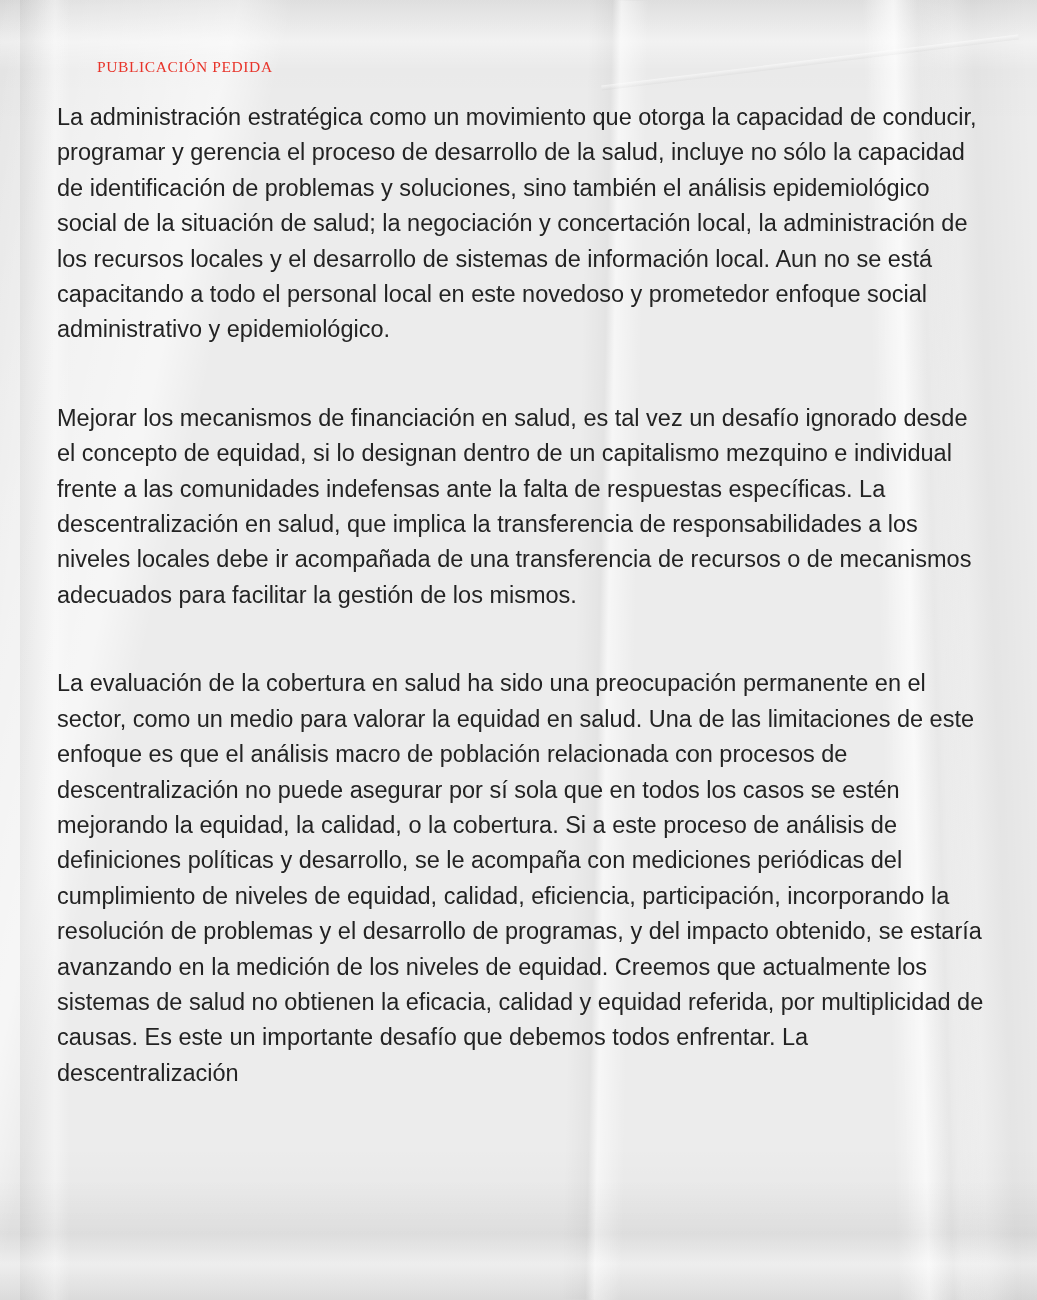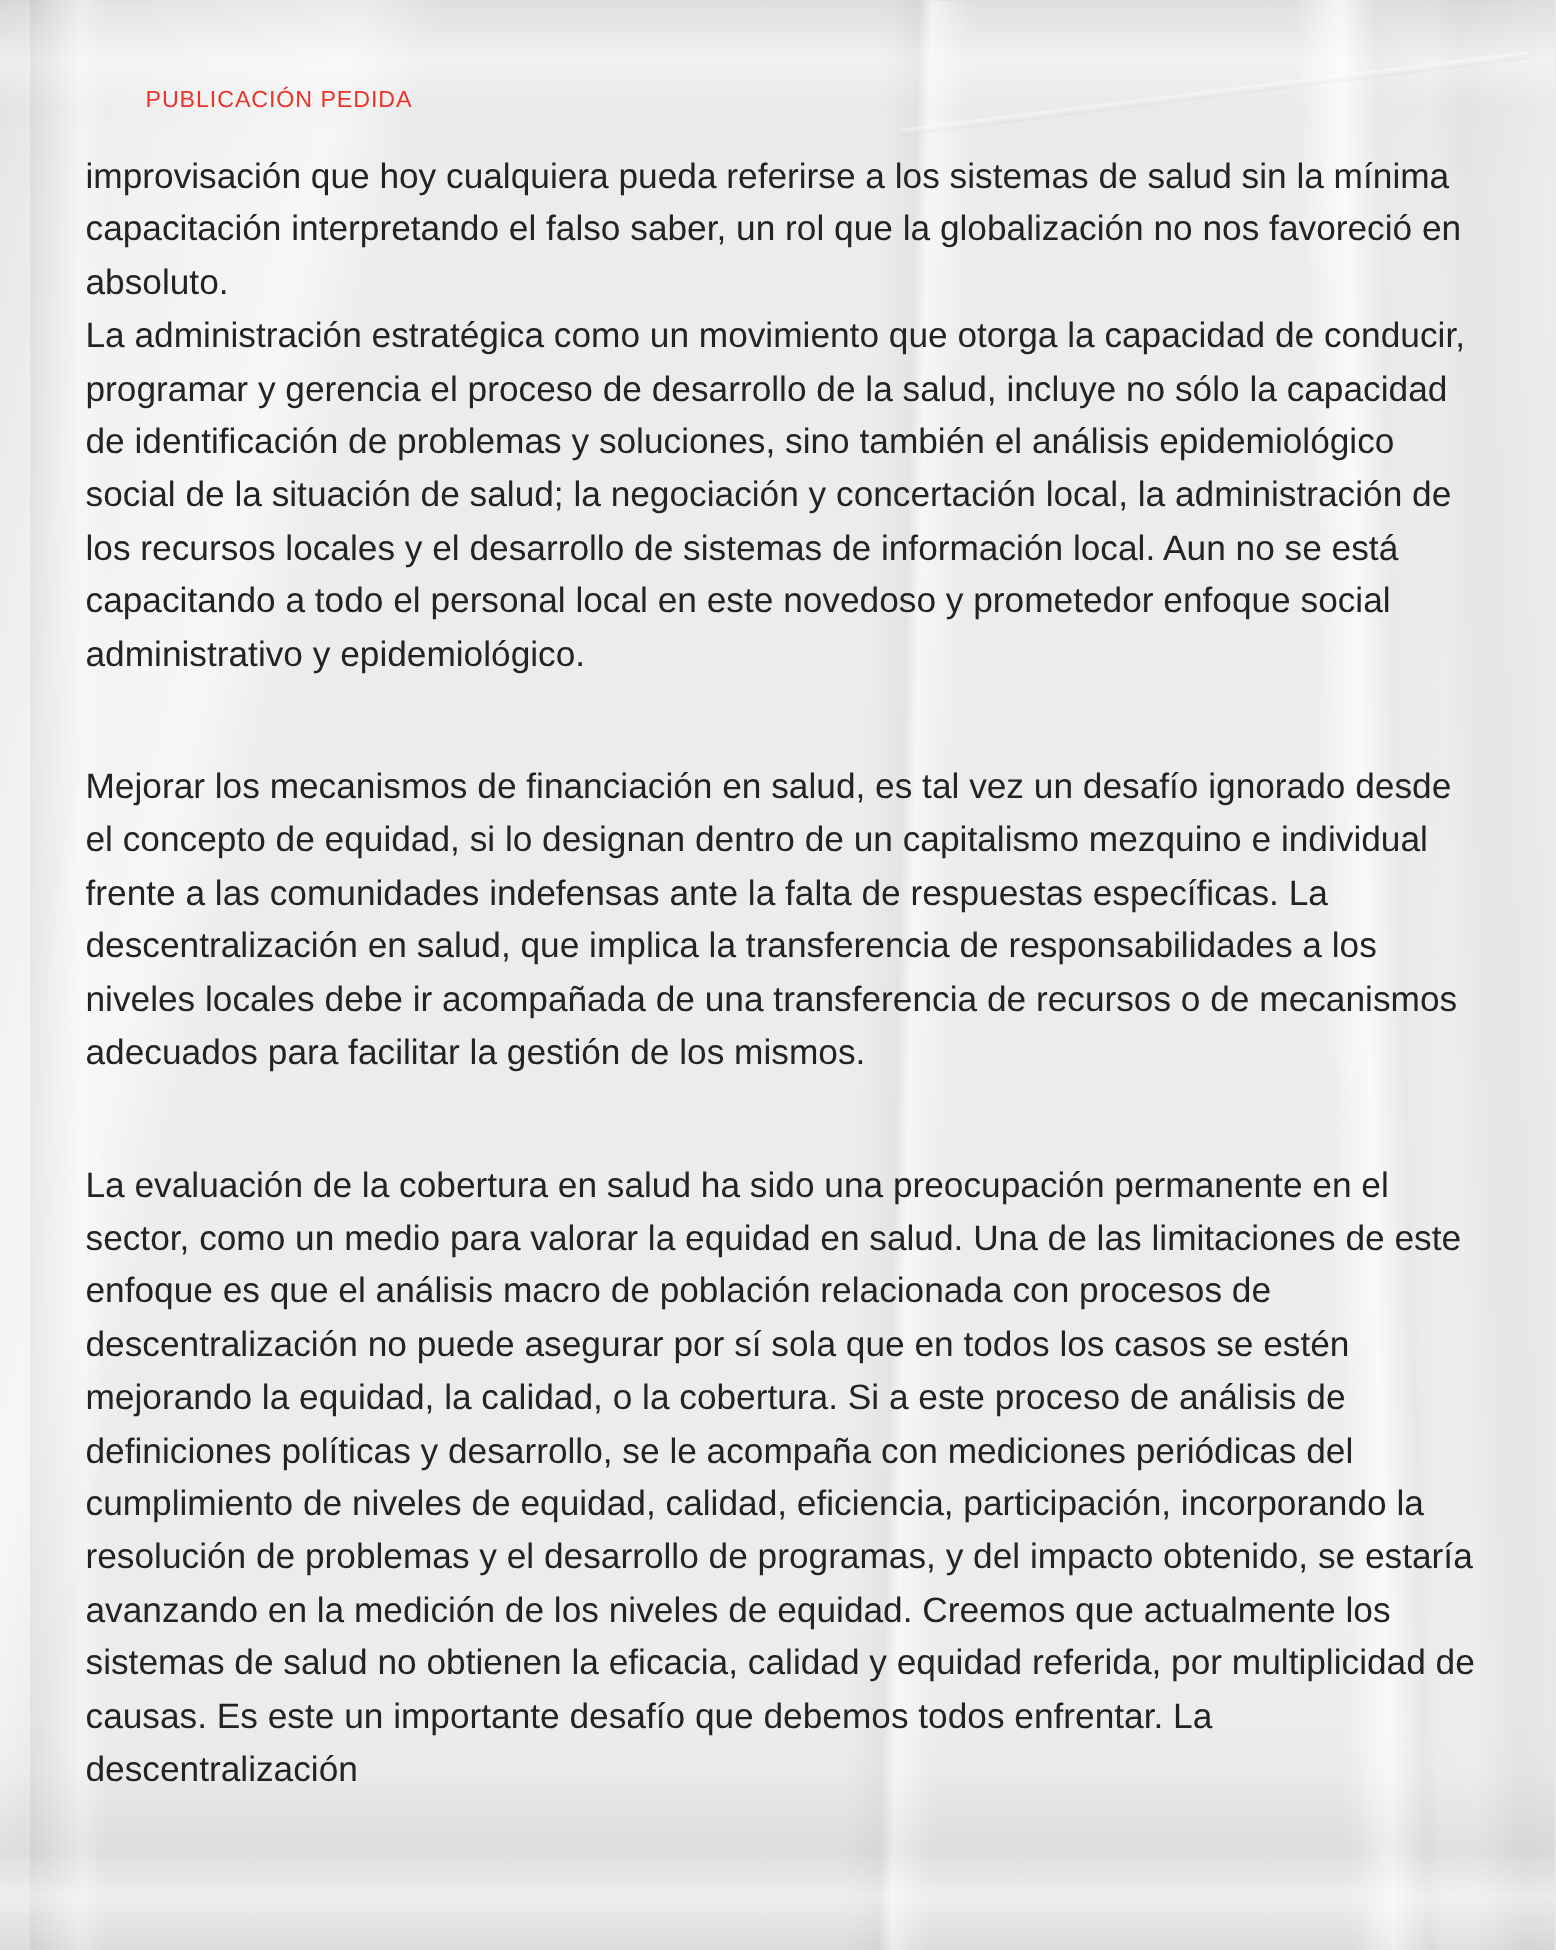--- a/index.html
+++ b/index.html
@@ -67,21 +67,21 @@
     z-index: 3;
   }
 
   .running-head {
     position: absolute;
     left: 97px;
     top: 58px;
     font-size: 15.5px;
     letter-spacing: 0.6px;
     color: #e8342a;
-    font-family: Liberation Sans, sans-serif;
+    font-family: Liberation Serif, serif;
   }
 
   .body-text {
     position: absolute;
     left: 57px;
     top: 100px;
     width: 930px;
     font-size: 23.5px;
     line-height: 35.4px;
     color: #232323;
@@ -106,19 +106,18 @@
   <div class="crease crease-v2"></div>
   <div class="crease crease-diag"></div>
   <div class="crease crease-h1"></div>
 </div>
 
 <div class="content">
 
   <div class="running-head">PUBLICACIÓN PEDIDA</div>
 
   <div class="body-text">
-    <p class="para">improvisación que hoy cualquiera pueda referirse a los sistemas de salud sin la mínima capacitación interpretando el falso saber, un rol que la globalización no nos favoreció en absoluto.</p>
     <p class="para">La administración estratégica como un movimiento que otorga la capacidad de conducir, programar y gerencia el proceso de desarrollo de la salud, incluye no sólo la capacidad de identificación de problemas y soluciones, sino también el análisis epidemiológico social de la situación de salud; la negociación y concertación local, la administración de los recursos locales y el desarrollo de sistemas de información local. Aun no se está capacitando a todo el personal local en este novedoso y prometedor enfoque social administrativo y epidemiológico.</p>
     <p class="para spaced">Mejorar los mecanismos de financiación en salud, es tal vez un desafío ignorado desde el concepto de equidad, si lo designan dentro de un capitalismo mezquino e individual frente a las comunidades indefensas ante la falta de respuestas específicas. La descentralización en salud, que implica la transferencia de responsabilidades a los niveles locales debe ir acompañada de una transferencia de recursos o de mecanismos adecuados para facilitar la gestión de los mismos.</p>
     <p class="para spaced">La evaluación de la cobertura en salud ha sido una preocupación permanente en el sector, como un medio para valorar la equidad en salud. Una de las limitaciones de este enfoque es que el análisis macro de población relacionada con procesos de descentralización no puede asegurar por sí sola que en todos los casos se estén mejorando la equidad, la calidad, o la cobertura. Si a este proceso de análisis de definiciones políticas y desarrollo, se le acompaña con mediciones periódicas del cumplimiento de niveles de equidad, calidad, eficiencia, participación, incorporando la resolución de problemas y el desarrollo de programas, y del impacto obtenido, se estaría avanzando en la medición de los niveles de equidad. Creemos que actualmente los sistemas de salud no obtienen la eficacia, calidad y equidad referida, por multiplicidad de causas. Es este un importante desafío que debemos todos enfrentar. La descentralización</p>
   </div>
 
 </div>
 
 </body></html>

